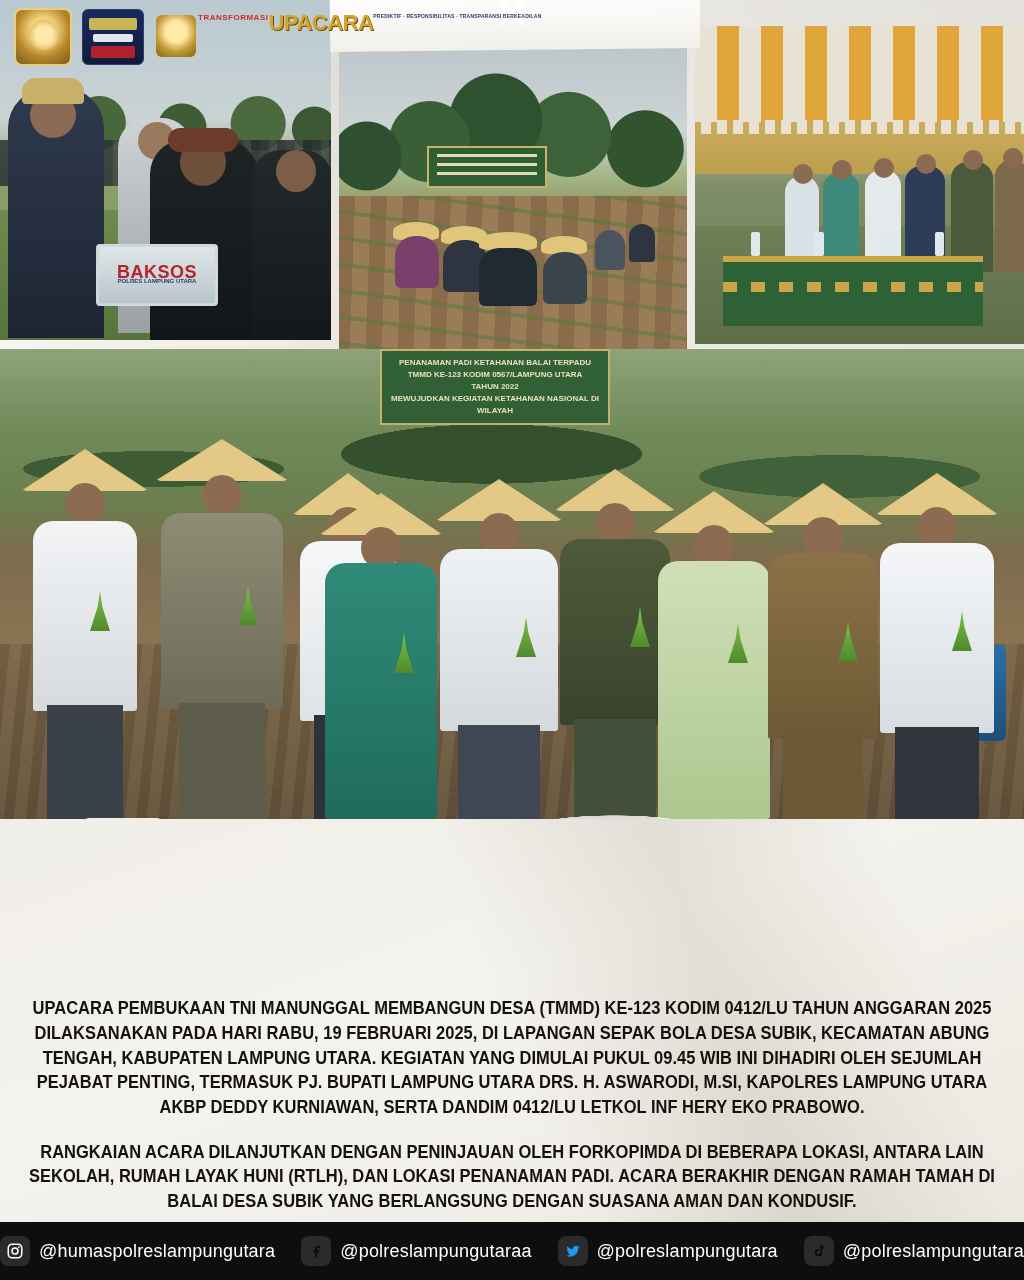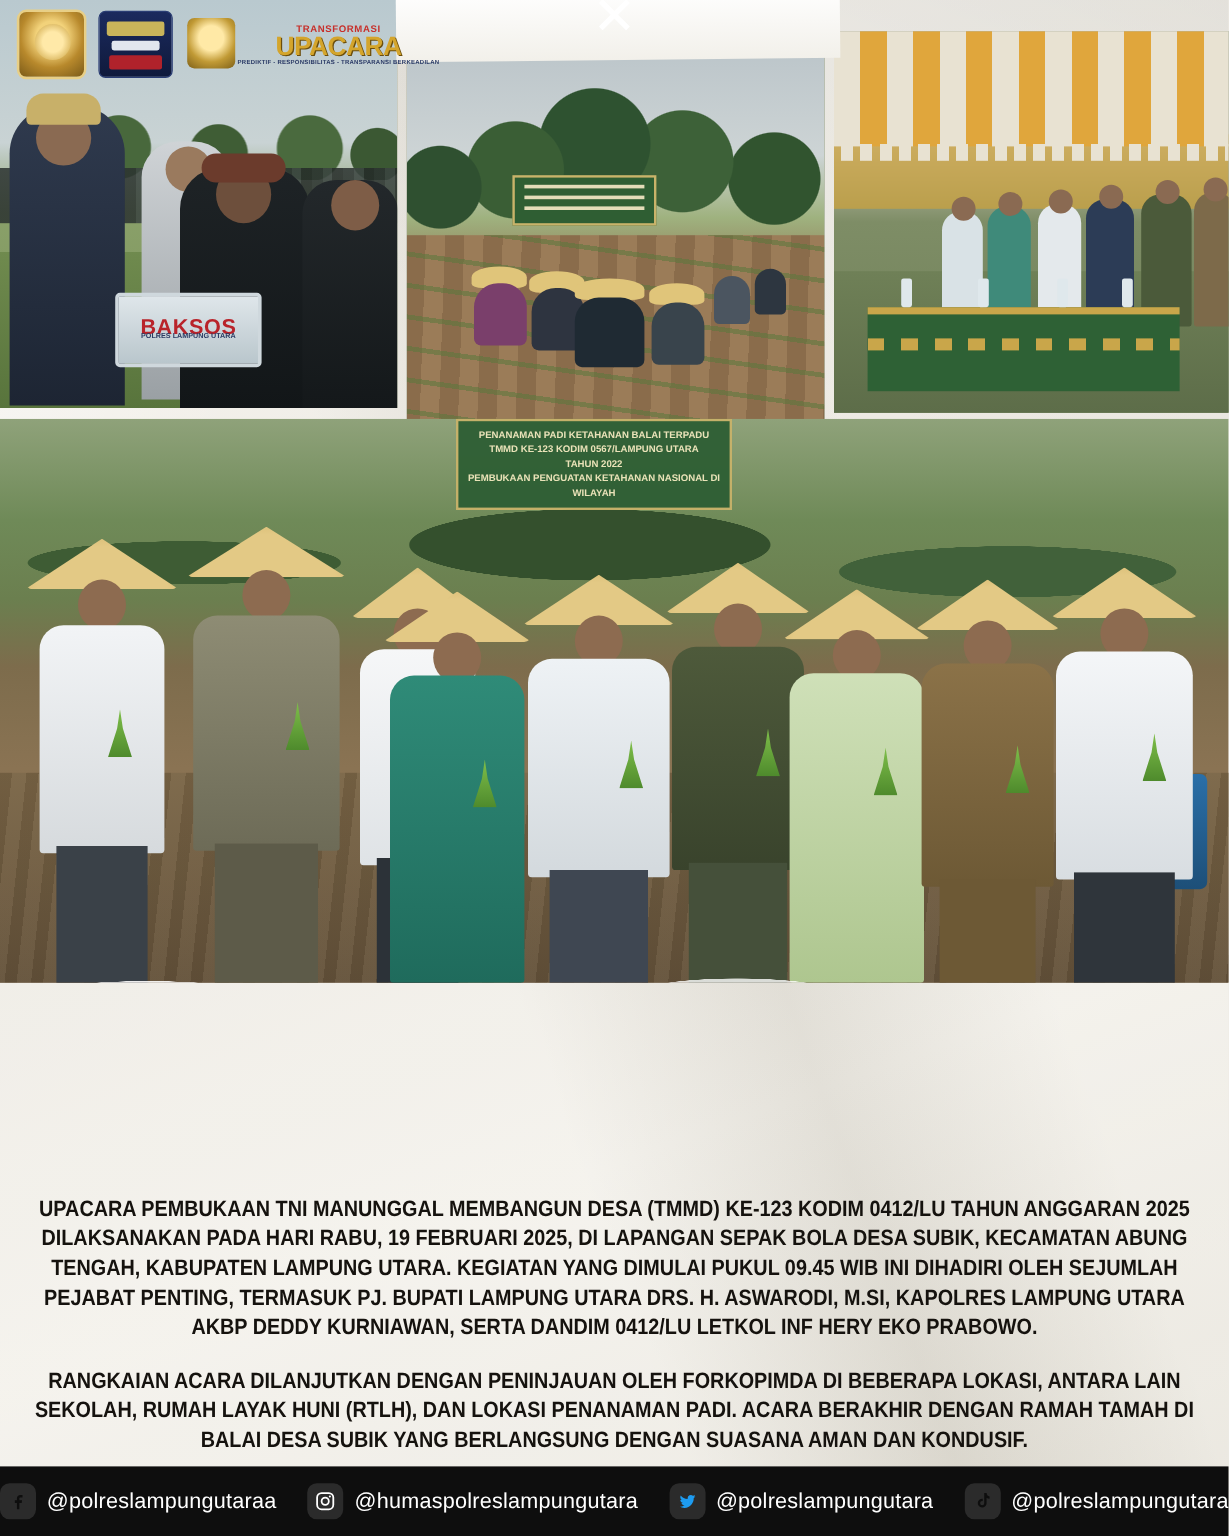--- a/index.html
+++ b/index.html
@@ -152,21 +152,21 @@
     width: 62px; height: 56px; border-radius: 6px;
     background: linear-gradient(#1b2a5e, #0f1a3c);
     position: relative; border: 1px solid #2a3d74;
   }
   .logo-cap .bar { position:absolute; left:6px; top:8px; right:6px; height:12px; background:#c9b45a; border-radius:2px;}
   .logo-cap .bar2 { position:absolute; left:10px; top:24px; right:10px; height:8px; background:#e2e6ee; border-radius:2px;}
   .logo-cap .bar3 { position:absolute; left:8px; top:36px; right:8px; height:12px; background:#b0222b; border-radius:2px;}
   .logo-presisi {
     height: 56px; padding: 4px 8px 4px 44px;
     position: relative;
-    display: flex; flex-direction: column; justify-content: center; align-items: center;
+    display: flex; flex-direction: row; justify-content: center;
   }
   .logo-presisi .badge {
     position: absolute; left: 2px; top: 6px; width: 40px; height: 42px; border-radius: 6px;
     background: radial-gradient(circle at 50% 40%, #ffe9a6 0 32%, #c19a35 62%, #7e6018 100%);
   }
   .pre-l1 { font-size: 8px; font-weight: bold; color: #c7302b; letter-spacing: .5px; }
   .pre-l2 { font-size: 22px; font-weight: bold; color: #d4a52c; line-height: 20px;
             text-shadow: 1px 1px 0 #6b4e0d; letter-spacing: -0.5px; }
   .pre-l3 { font-size: 5px; color: #2a3a66; font-weight: bold; letter-spacing: .2px; }
 
@@ -346,21 +346,21 @@
     </div>
   </div>
 
   <div class="hero">
     <div class="sky"></div>
     <div class="hill"></div>
     <div class="banner">
       <div>PENANAMAN PADI KETAHANAN BALAI TERPADU</div>
       <div>TMMD KE-123 KODIM 0567/LAMPUNG UTARA</div>
       <div>TAHUN 2022</div>
-      <div>PEMBUKAAN PENGUATAN KETAHANAN NASIONAL DI WILAYAH</div>
+      <div>MEWUJUDKAN KEGIATAN KETAHANAN NASIONAL DI WILAYAH</div>
     </div>
     <div class="ground"></div>
     <div class="drum"></div>
 
     <div class="figure" style="left:20px; width:130px; height:370px;">
       <div class="chat" style="top:0; width:128px;"></div>
       <div class="head" style="top:34px;"></div>
       <div class="body" style="top:72px; width:104px; height:190px; background:linear-gradient(#f2f4f6,#d6dadd);"></div>
       <div class="legs" style="top:256px; width:76px; height:114px; background:#3a4148;"></div>
       <div class="seedling" style="left:70px; top:142px;"></div>
@@ -430,39 +430,39 @@
     <div class="fog"></div>
   </div>
 
 
   <div class="body-text">
     <p>UPACARA PEMBUKAAN TNI MANUNGGAL MEMBANGUN DESA (TMMD) KE-123 KODIM 0412/LU TAHUN ANGGARAN 2025 DILAKSANAKAN PADA HARI RABU, 19 FEBRUARI 2025, DI LAPANGAN SEPAK BOLA DESA SUBIK, KECAMATAN ABUNG TENGAH, KABUPATEN LAMPUNG UTARA. KEGIATAN YANG DIMULAI PUKUL 09.45 WIB INI DIHADIRI OLEH SEJUMLAH PEJABAT PENTING, TERMASUK PJ. BUPATI LAMPUNG UTARA DRS. H. ASWARODI, M.SI, KAPOLRES LAMPUNG UTARA AKBP DEDDY KURNIAWAN, SERTA DANDIM 0412/LU LETKOL INF HERY EKO PRABOWO.</p>
     <p>RANGKAIAN ACARA DILANJUTKAN DENGAN PENINJAUAN OLEH FORKOPIMDA DI BEBERAPA LOKASI, ANTARA LAIN SEKOLAH, RUMAH LAYAK HUNI (RTLH), DAN LOKASI PENANAMAN PADI. ACARA BERAKHIR DENGAN RAMAH TAMAH DI BALAI DESA SUBIK YANG BERLANGSUNG DENGAN SUASANA AMAN DAN KONDUSIF.</p>
   </div>
 
   <div class="footer">
-    <div class="soc">
-      <span class="ic ic-fb">
-        <svg width="18" height="18" viewBox="0 0 24 24">
-            <path fill="#0e0e0e" d="M13.5 21v-7h2.6l.4-3h-3V9.3c0-.9.2-1.4 1.5-1.4H17V5.1c-.3 0-1.2-.1-2.3-.1-2.3 0-3.9 1.4-3.9 4v2H8.5v3H10.8v7z"></path>
-          </svg>
-      </span>
-      <span>@polreslampungutaraa</span>
-    </div>
     <div class="soc">
       <span class="ic ic-ig">
         <svg width="18" height="18" viewBox="0 0 24 24" fill="none" stroke="#fff" stroke-width="2">
           <rect x="3" y="3" width="18" height="18" rx="5"></rect>
             <circle cx="12" cy="12" r="4"></circle>
             <circle cx="17.2" cy="6.8" r="1.2" fill="#fff" stroke="none"></circle>
         </svg>
       </span>
       <span>@humaspolreslampungutara</span>
     </div>
     <div class="soc">
+      <span class="ic ic-fb">
+        <svg width="18" height="18" viewBox="0 0 24 24">
+            <path fill="#0e0e0e" d="M13.5 21v-7h2.6l.4-3h-3V9.3c0-.9.2-1.4 1.5-1.4H17V5.1c-.3 0-1.2-.1-2.3-.1-2.3 0-3.9 1.4-3.9 4v2H8.5v3H10.8v7z"></path>
+          </svg>
+      </span>
+      <span>@polreslampungutaraa</span>
+    </div>
+    <div class="soc">
       <span class="ic ic-tw">
         <svg width="18" height="18" viewBox="0 0 24 24">
             <path fill="#1d9bf0" d="M21 6.5c-.7.3-1.4.5-2.2.6.8-.5 1.3-1.2 1.6-2.1-.8.5-1.6.8-2.5 1A3.6 3.6 0 0 0 12 8.8c0 .3 0 .6.1.8C8.9 9.4 6.2 8 4.4 5.7c-.3.6-.5 1.2-.5 2 0 1.3.6 2.4 1.6 3-.6 0-1.1-.2-1.6-.4 0 1.8 1.2 3.3 2.9 3.6-.5.2-1 .2-1.6.1.4 1.5 1.8 2.6 3.4 2.6A7.2 7.2 0 0 1 3 17.9a10.2 10.2 0 0 0 5.5 1.6c6.6 0 10.3-5.6 10.3-10.4v-.5c.7-.5 1.4-1.2 1.9-2z"></path>
           </svg>
       </span>
       <span>@polreslampungutara</span>
     </div>
     <div class="soc">
       <span class="ic ic-tt">
         <svg width="18" height="18" viewBox="0 0 24 24">

